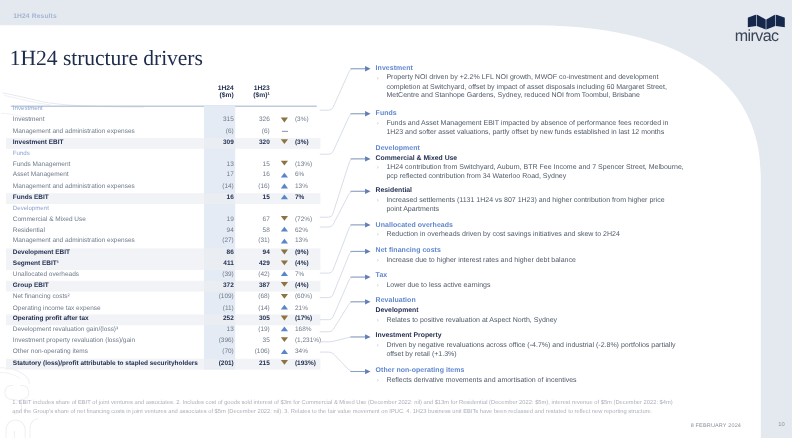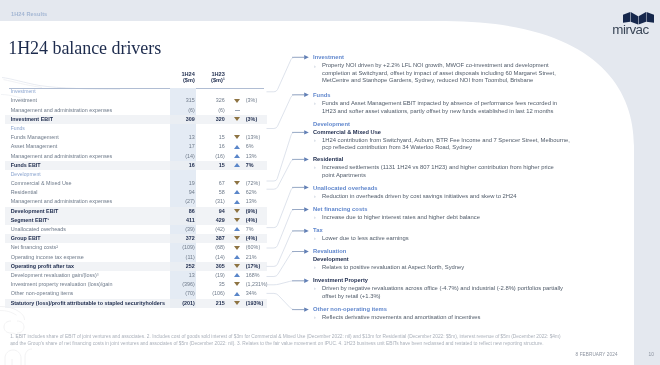--- a/index.html
+++ b/index.html
@@ -89,21 +89,21 @@
   <svg class="logo" viewBox="0 0 31.2 12.8">
     <g fill="#16274c">
       <path d="M0,2.8 L7.2,0 L7.2,9.7 L0,10.8 Z"></path>
       <path d="M7.7,0 L15.1,4.2 L15.1,12.6 L7.7,9.7 Z"></path>
       <path d="M15.6,4.2 L23.0,0 L23.0,9.7 L15.6,12.6 Z"></path>
       <path d="M23.5,0 L31.2,2.8 L31.2,10.8 L23.5,9.7 Z"></path>
     </g>
   </svg>
   <div class="logo-word">mirvac</div>
 
-  <div class="title">1H24 balance drivers</div>
+  <div class="title">1H24 structure drivers</div>
 
   <div class="colshade"></div>
 
   <div class="tbl">
     <table>
       <colgroup>
           <col class="c0">
           <col class="c1">
           <col class="c2">
           <col class="c3">

